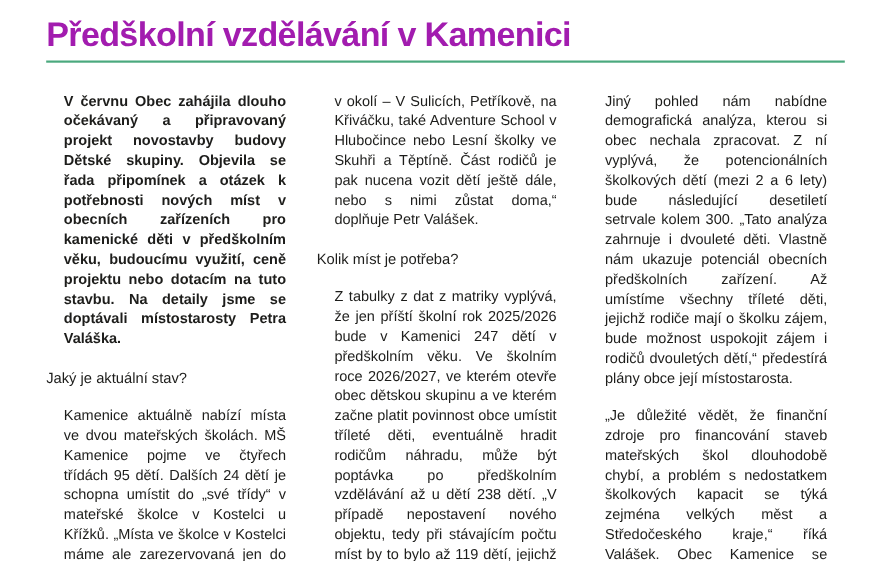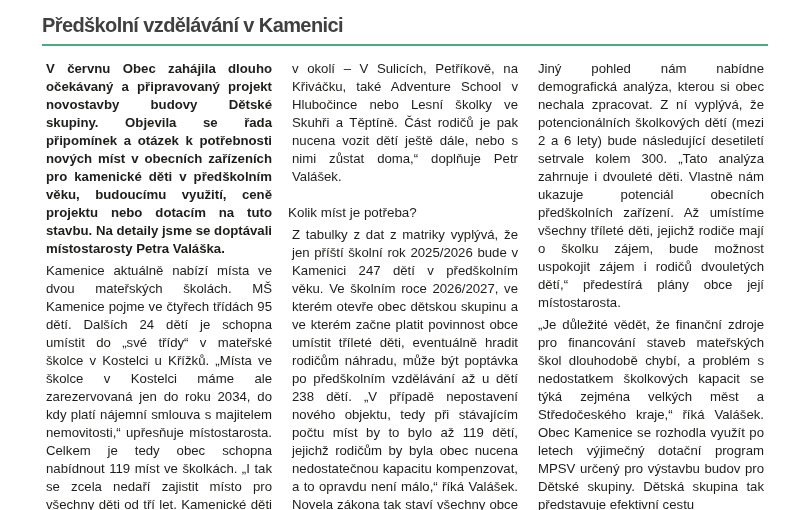--- a/index.html
+++ b/index.html
@@ -8,58 +8,59 @@
   body {
     width:790px; height:510px;
     background:#ffffff;
     font-family:"Liberation Sans", sans-serif;
     color:var(--text);
     overflow:hidden;
   }
   .page { padding:15px 22px 0 42px; }
   .title {
     margin:0;
-    font-size:20px;
+    font-size:31px;
     font-weight:bold;
     letter-spacing:-0.6px;
     line-height:1.08;
-    color:#404040;
+    color:#a21caf;
   }
   .title-rule {
     height:2px;
     background:var(--accent);
     margin:7px 0 10px 0;
   }
   .cols { display:flex; gap:12px; }
   .col {
     flex:0 0 234px;
     width:234px;
     font-size:13.2px;
     line-height:18px;
     text-align:justify;
     hyphens:auto;
     -webkit-hyphens:auto;
   }
-  .lead  { margin:4px; font-weight:bold; }
+  .lead  { margin:16px; font-weight:bold; }
   .heading { margin:18px 0 0 0; font-weight:normal; font-size:13.4px; }
-  .para  { margin:4px; }
+  .para  { margin:16px; }
 </style>
 </head>
 <body>
 
 <div class="page">
 
   <h1 class="title">Předškolní vzdělávání v Kamenici</h1>
 
   <div class="title-rule"></div>
 
   <div class="cols">
 
     <div class="col">
       <p class="lead">V červnu Obec zahájila dlouho očekávaný a připravovaný projekt novostavby budovy Dětské skupiny. Objevila se řada připomínek a otázek k potřebnosti nových míst v obecních zařízeních pro kamenické děti v předškolním věku, budoucímu využití, ceně projektu nebo dotacím na tuto stavbu. Na detaily jsme se doptávali místostarosty Petra Valáška.</p>
+      <p class="heading">Jaký je aktuální stav?</p>
       <p class="para">Kamenice aktuálně nabízí místa ve dvou mateřských školách. MŠ Kamenice pojme ve čtyřech třídách 95 dětí. Dalších 24 dětí je schopna umístit do „své třídy“ v mateřské školce v Kostelci u Křížků. „Místa ve školce v Kostelci máme ale zarezervovaná jen do roku 2034, do kdy platí nájemní smlouva s majitelem nemovitosti,“ upřesňuje místostarosta. Celkem je tedy obec schopna nabídnout 119 míst ve školkách. „I tak se zcela nedaří zajistit místo pro všechny děti od tří let. Kamenické děti navštěvují školky</p>
     </div>
 
     <div class="col">
       <p class="para">v okolí – V Sulicích, Petříkově, na Křiváčku, také Adventure School v Hlubočince nebo Lesní školky ve Skuhři a Těptíně. Část rodičů je pak nucena vozit dětí ještě dále, nebo s nimi zůstat doma,“ doplňuje Petr Valášek.</p>
       <p class="heading">Kolik míst je potřeba?</p>
       <p class="para">Z tabulky z dat z matriky vyplývá, že jen příští školní rok 2025/2026 bude v Kamenici 247 dětí v předškolním věku. Ve školním roce 2026/2027, ve kterém otevře obec dětskou skupinu a ve kterém začne platit povinnost obce umístit tříleté děti, eventuálně hradit rodičům náhradu, může být poptávka po předškolním vzdělávání až u dětí 238 dětí. „V případě nepostavení nového objektu, tedy při stávajícím počtu míst by to bylo až 119 dětí, jejichž rodičům by byla obec nucena nedostatečnou kapacitu kompenzovat, a to opravdu není málo,“ říká Valášek. Novela zákona tak staví všechny obce do zcela jiné situace oproti předchozím létům.</p>
     </div>
 
     <div class="col">

